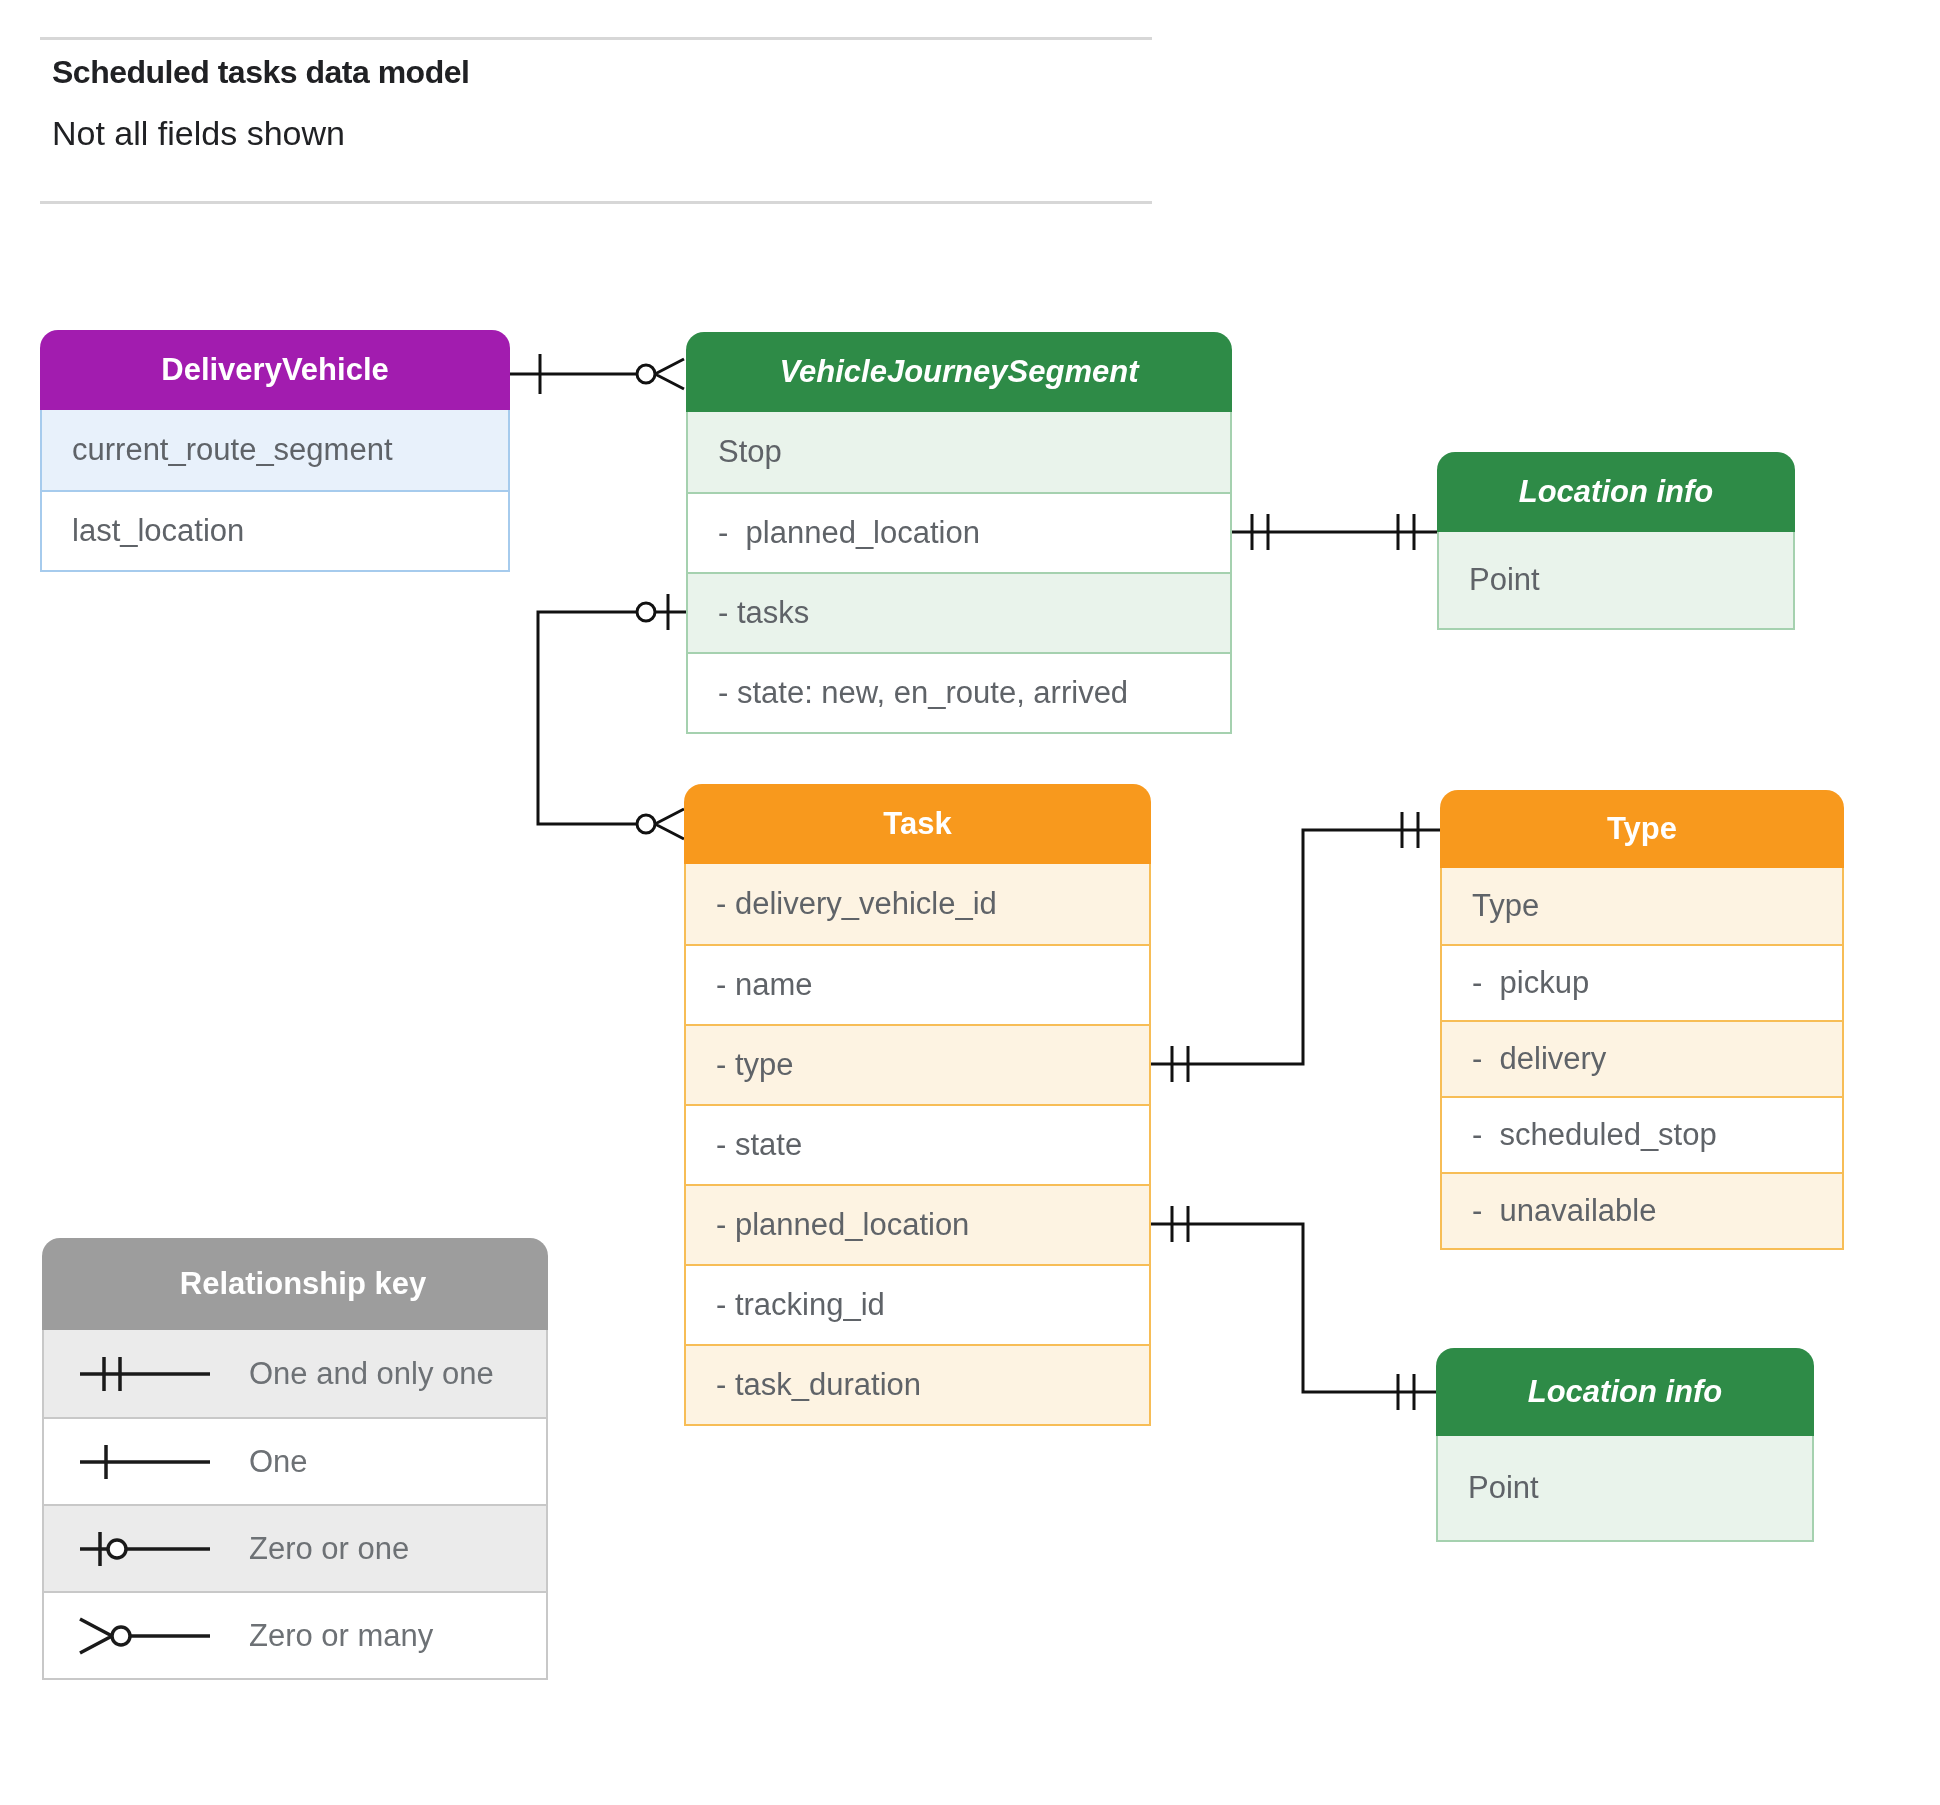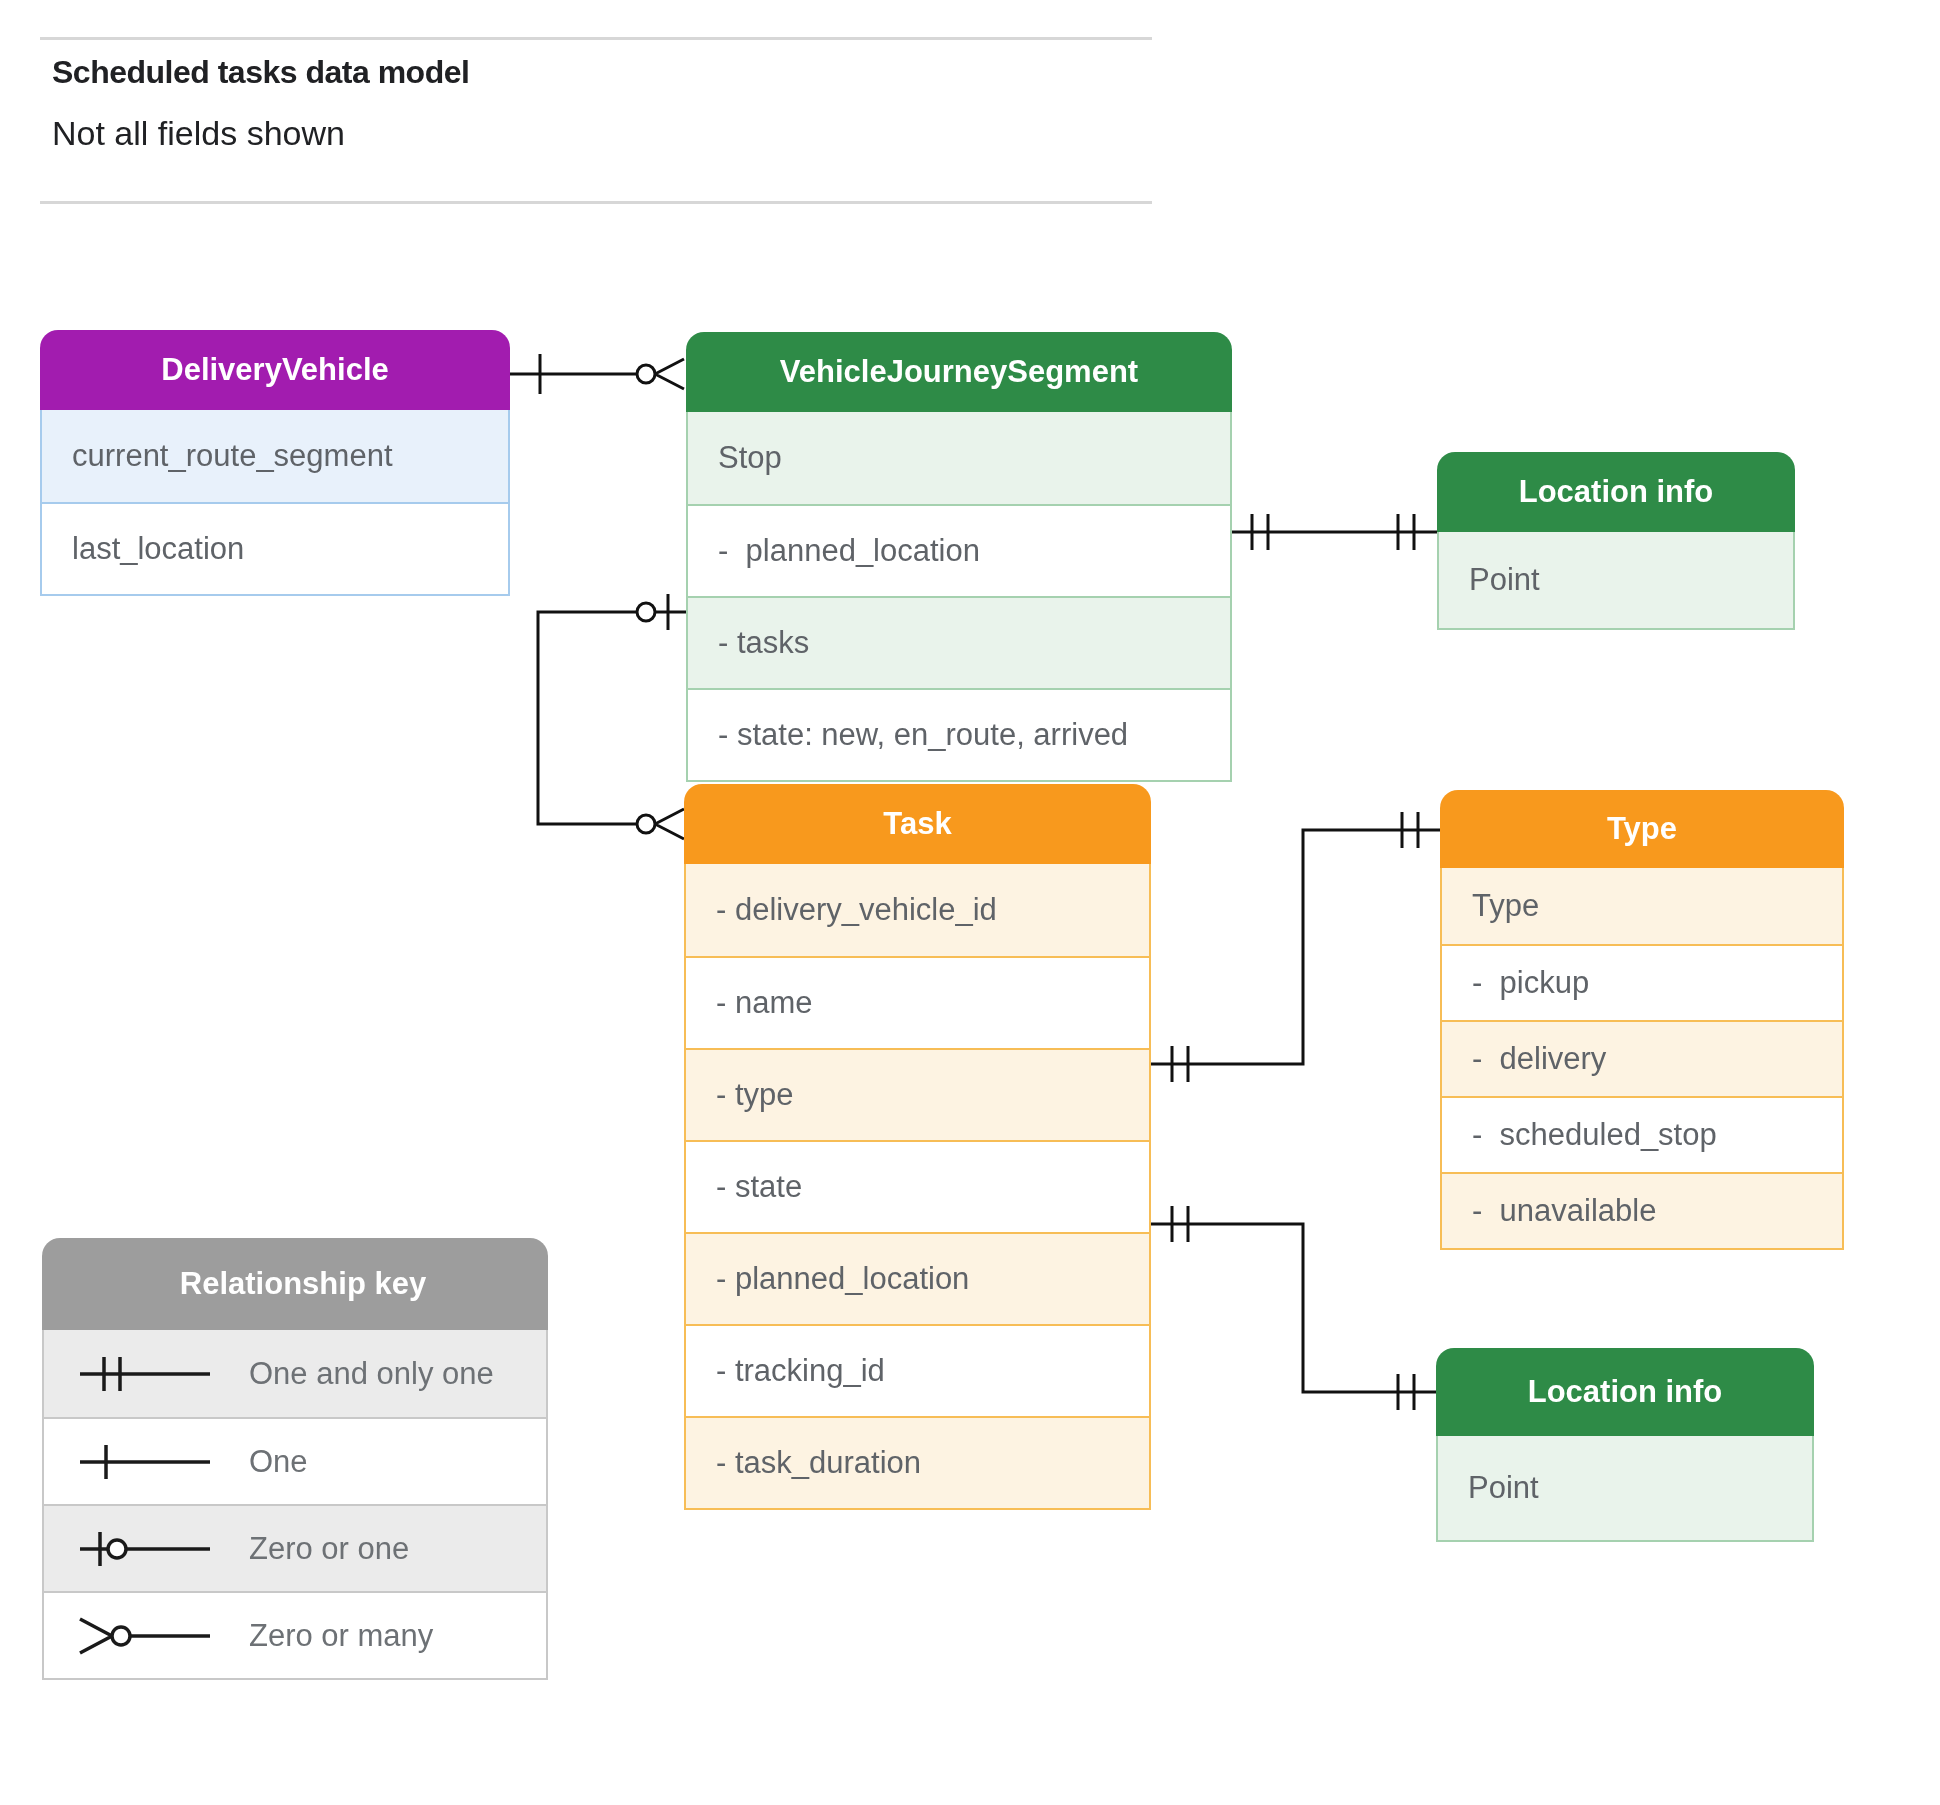--- a/index.html
+++ b/index.html
@@ -8,31 +8,31 @@
   .hr{position:absolute;left:40px;width:1112px;height:3px;background:#d7d7d7;}
   #hr-top{top:37px;}
   #hr-bottom{top:201px;}
   .title{position:absolute;left:52px;top:54px;font-size:32px;font-weight:bold;color:#202124;letter-spacing:-0.5px;}
   .subtitle{position:absolute;left:52px;top:114px;font-size:34px;color:#202124;}
 
   .entity{position:absolute;}
   .ehead{height:80px;display:flex;align-items:center;justify-content:center;
          color:#ffffff;font-weight:bold;font-size:31px;border-radius:18px 18px 0 0;}
   .ebody{border-width:0 2px 2px 2px;border-style:solid;background:#fff;}
-  .erow{height:92px;display:flex;align-items:center;padding-left:30px;
+  .erow{height:80px;display:flex;align-items:center;padding-left:30px;
         font-size:31px;color:#5f6368;white-space:pre;box-sizing:border-box;background:#ffffff;}
   .erow + .erow{border-top:2px solid;}
 
   
   .c-blue  .ehead{background:#a21caf;}
   .c-blue  .ebody{border-color:#a6cbed;}
   .c-blue  .erow + .erow{border-top-color:#a6cbed;}
   .c-blue  .tint{background:#e8f1fb;}
 
-  .c-green .ehead{background:#2e8b47;}
+  .c-green .ehead{background:#2e8b47;font-style:italic;}
   .c-green .ebody{border-color:#a5d1af;}
   .c-green .erow + .erow{border-top-color:#a5d1af;}
   .c-green .tint{background:#e9f3eb;}
 
   .c-orange .ehead{background:#f8991d;}
   .c-orange .ebody{border-color:#f7bd56;}
   .c-orange .erow + .erow{border-top-color:#f7bd56;}
   .c-orange .tint{background:#fdf3e2;}
 
   .c-gray  .ehead{background:#9d9d9d;padding-left:16px;}

